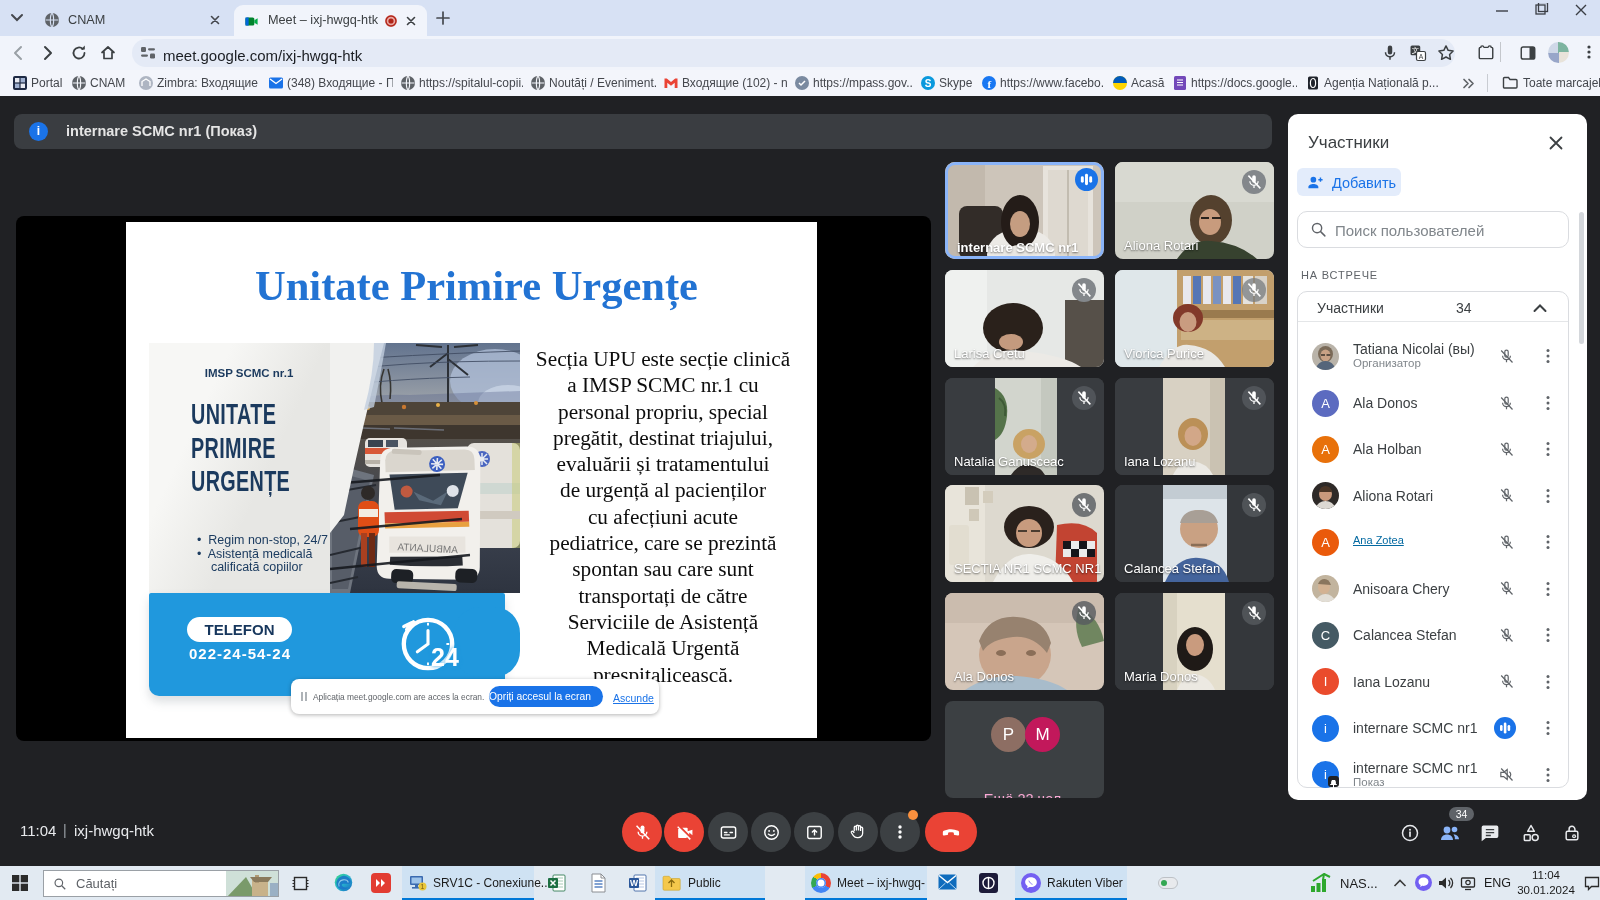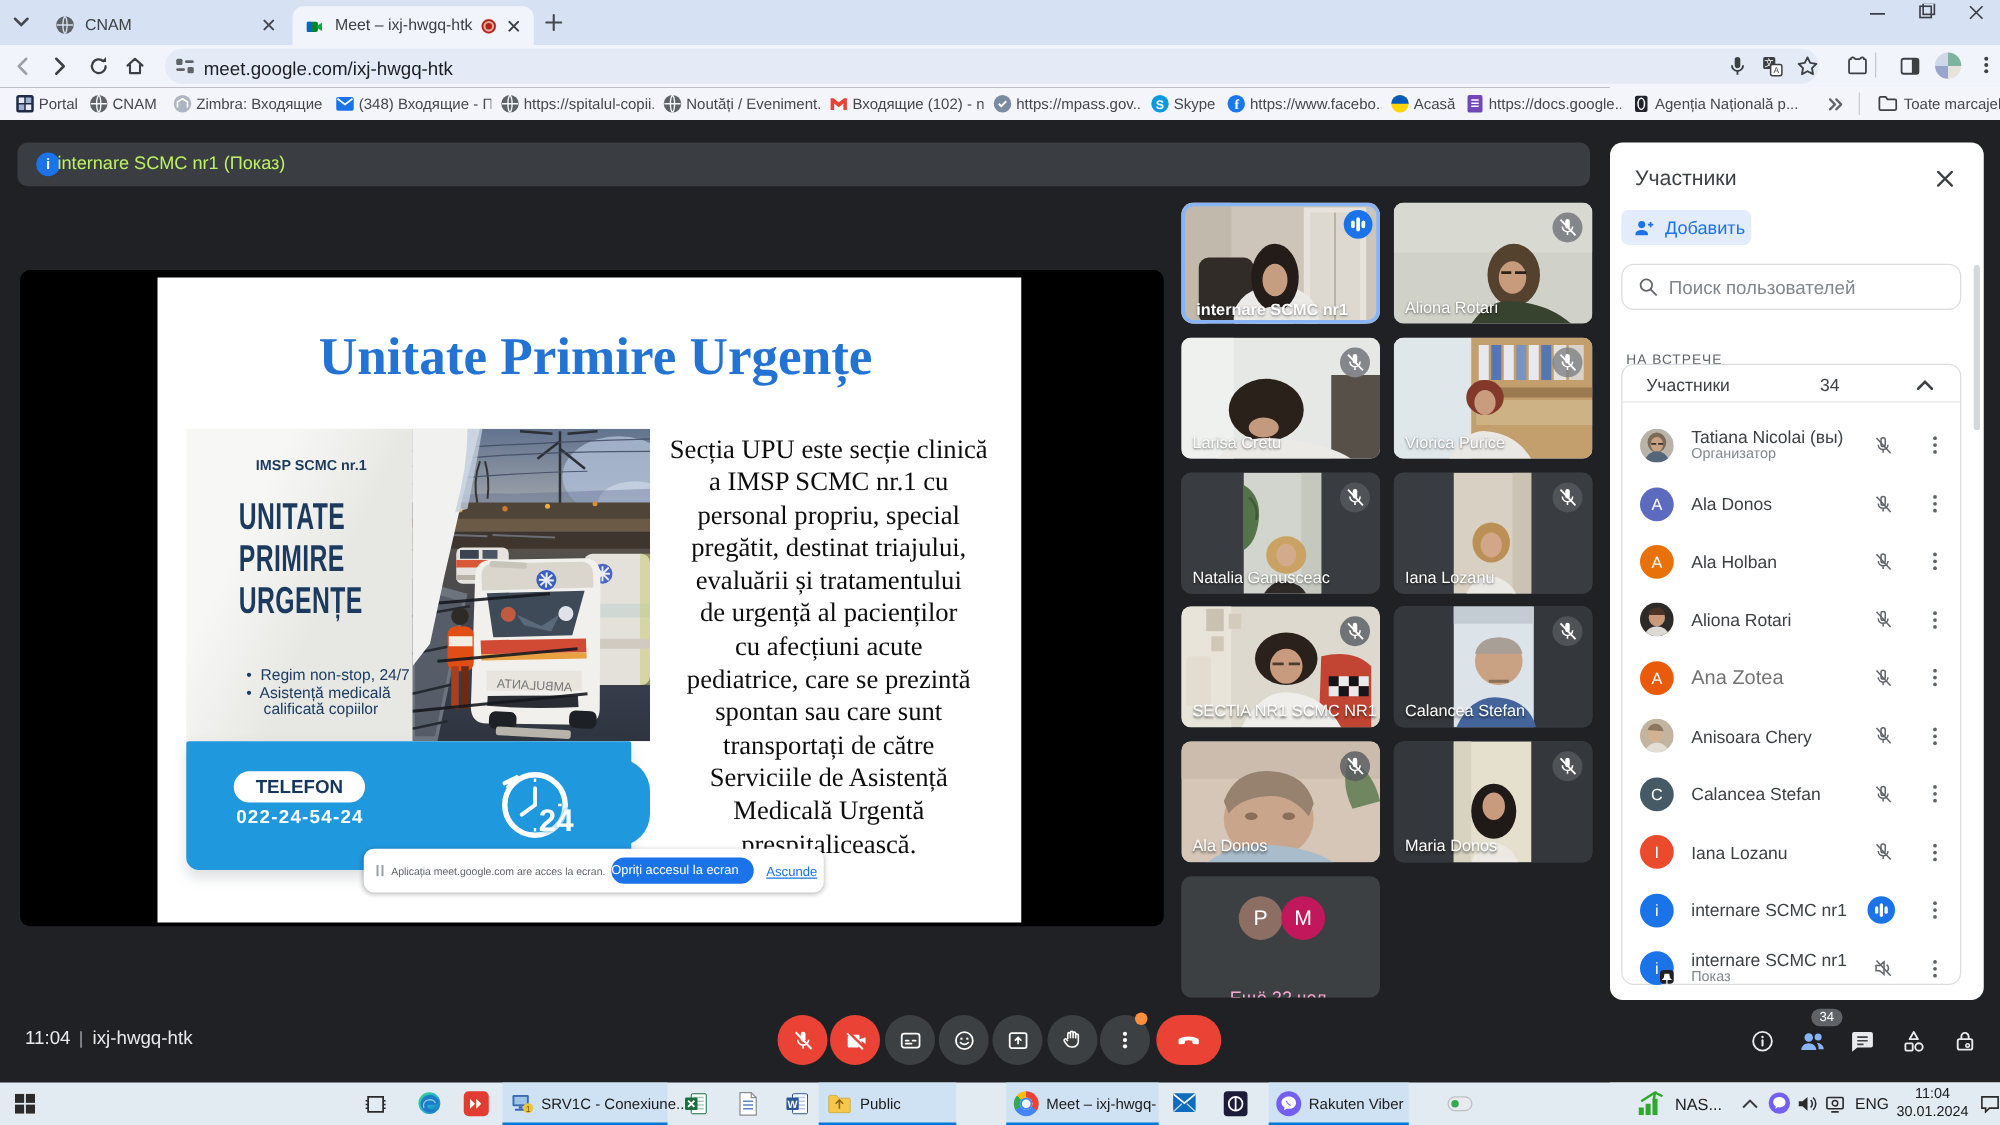--- a/index.html
+++ b/index.html
@@ -206,21 +206,21 @@
       </svg>
     <div class="abs" style="left:1487px;top:4px;width:1px;height:18px;background:#c9ccd2;"></div>
     <svg class="abs" style="left:1502px;top:5px;" width="16" height="16" viewBox="0 0 16 16">
         <path d="M1.5 3.5a1 1 0 0 1 1-1h4l1.5 2h6a1 1 0 0 1 1 1V12a1 1 0 0 1-1 1h-11.5a1 1 0 0 1-1-1z" fill="none" stroke="#3c4043" stroke-width="1.4"></path>
       </svg>
     <span class="bm abs" style="left:1523px;top:6px;">Toate marcajele</span>
   </div>
   <div id="page" class="abs">
     <div id="banner" class="abs">
       <div class="abs" style="left:15px;top:8px;width:19px;height:19px;border-radius:50%;background:#1a73e8;color:#fff;font-size:12px;font-weight:bold;text-align:center;line-height:19px;">i</div>
-      <div class="abs" style="left:32px;top:9px;font-size:14.5px;font-weight:normal;color:#bef264;">internare SCMC nr1 (Показ)</div>
+      <div class="abs" style="left:52px;top:9px;font-size:14.5px;font-weight:bold;color:#e5e5e5;">internare SCMC nr1 (Показ)</div>
     </div>
     <div id="blackbox" class="abs">
         <div id="slide" class="abs">
       <div class="abs" style="left:5px;top:39px;width:691px;text-align:center;font-family:'Liberation Serif',serif;font-weight:bold;font-size:42.5px;color:#2273d3;">Unitate Primire Urgențe</div>
 
       <div class="abs" style="left:23px;top:121px;width:371px;height:378px;">
         <div class="abs" style="left:0;top:0;width:181px;height:250px;background:linear-gradient(115deg,#f7f7f5 28%,#e7e7e4 60%);"></div>
         <svg class="abs" style="left:181px;top:0;" width="190" height="250" viewBox="0 0 190 250">
           <defs>
             <linearGradient id="sky" x1="0" y1="0" x2="0" y2="1">
@@ -564,21 +564,21 @@
           <path fill="#1a73e8" d="M9 12a4 4 0 1 0 0-8 4 4 0 0 0 0 8zm0 2c-3.3 0-7 1.7-7 4v2h14v-2c0-2.3-3.7-4-7-4z"></path>
           <path d="M19 5v6M16 8h6" stroke="#1a73e8" stroke-width="2"></path>
         </svg>
       <div class="abs" style="left:44px;top:61px;font-size:14.5px;color:#1a73e8;">Добавить</div>
       <div class="abs" style="left:9px;top:97px;width:272px;height:37px;border:1px solid #dadce0;border-radius:10px;background:#fff;"></div>
       <svg class="abs" style="left:22px;top:107px;" width="17" height="17" viewBox="0 0 24 24">
           <circle cx="10" cy="10" r="6.5" fill="none" stroke="#5f6368" stroke-width="2"></circle>
           <path d="M15 15l6 6" stroke="#5f6368" stroke-width="2" stroke-linecap="round"></path>
         </svg>
       <div class="abs" style="left:47px;top:108px;font-size:15px;color:#80868b;">Поиск пользователей</div>
-      <div class="abs" style="left:13px;top:168px;font-size:11px;letter-spacing:.8px;color:#5f6368;">НА ВСТРЕЧЕ</div>
+      <div class="abs" style="left:13px;top:155px;font-size:11px;letter-spacing:.8px;color:#5f6368;">НА ВСТРЕЧЕ</div>
       <div class="abs" style="left:9px;top:177px;width:272px;height:497px;border:1px solid #dadce0;border-radius:10px;"></div>
       <div class="abs" style="left:29px;top:186px;font-size:14px;color:#3c4043;">Участники</div>
       <div class="abs" style="left:168px;top:186px;font-size:14px;color:#3c4043;">34</div>
       <svg class="abs" style="left:245px;top:189px;" width="14" height="10" viewBox="0 0 14 10">
           <path d="M1.5 8L7 2.5 12.5 8" stroke="#3c4043" stroke-width="2" fill="none" stroke-linecap="round"></path>
         </svg>
       <div class="abs" style="left:10px;top:207px;width:270px;height:1px;background:#e4e6e8;"></div>
       <div id="plist">
           <svg class="abs" style="left:24px;top:228.5px;" width="27" height="27" viewBox="0 0 27 27">
             <defs>
@@ -648,21 +648,21 @@
             <rect x="9.6" y="3" width="4.8" height="10" rx="2.4" fill="none" stroke="#5f6368" stroke-width="1.7"></rect>
             <path d="M6.5 11a5.5 5.5 0 0 0 11 0M12 16.5V20" stroke="#5f6368" stroke-width="1.7" fill="none"></path>
             <path d="M4.5 3.5l16 17" stroke="#5f6368" stroke-width="1.7"></path>
           </svg>
           <svg class="abs" style="left:253px;top:373.5px;" width="14" height="16" viewBox="0 0 14 16">
             <circle cx="7" cy="2.5" r="1.5" fill="#5f6368"></circle>
             <circle cx="7" cy="8" r="1.5" fill="#5f6368"></circle>
             <circle cx="7" cy="13.5" r="1.5" fill="#5f6368"></circle>
           </svg>
           <div class="abs" style="left:24px;top:414.5px;width:27px;height:27px;border-radius:50%;background:#ea5a0b;color:#fff;font-size:13px;text-align:center;line-height:27px;">A</div>
-          <div class="abs" style="left:65px;top:420px;font-size:16px;color:#737373;">Ana Zotea</div>
+          <div class="abs" style="left:65px;top:420px;font-size:11px;color:#0369a1;text-decoration:underline;">Ana Zotea</div>
           <svg class="abs" style="left:210px;top:419.5px;" width="17" height="17" viewBox="0 0 24 24">
             <rect x="9.6" y="3" width="4.8" height="10" rx="2.4" fill="none" stroke="#5f6368" stroke-width="1.7"></rect>
             <path d="M6.5 11a5.5 5.5 0 0 0 11 0M12 16.5V20" stroke="#5f6368" stroke-width="1.7" fill="none"></path>
             <path d="M4.5 3.5l16 17" stroke="#5f6368" stroke-width="1.7"></path>
           </svg>
           <svg class="abs" style="left:253px;top:420px;" width="14" height="16" viewBox="0 0 14 16">
             <circle cx="7" cy="2.5" r="1.5" fill="#5f6368"></circle>
             <circle cx="7" cy="8" r="1.5" fill="#5f6368"></circle>
             <circle cx="7" cy="13.5" r="1.5" fill="#5f6368"></circle>
           </svg>
@@ -833,20 +833,35 @@
   </div>
   <div id="taskbar" class="abs">
     <svg class="abs" style="left:12px;top:9px;" width="16" height="16" viewBox="0 0 16 16">
         <g fill="#2b2b2b">
           <rect x="0" y="0" width="7.3" height="7.3"></rect>
           <rect x="8.7" y="0" width="7.3" height="7.3"></rect>
           <rect x="0" y="8.7" width="7.3" height="7.3"></rect>
           <rect x="8.7" y="8.7" width="7.3" height="7.3"></rect>
         </g>
       </svg>
+    <div class="abs" style="left:43px;top:4px;width:236px;height:27px;background:#fff;border:1px solid #9aa0a6;display:flex;align-items:center;overflow:hidden;">
+      <svg style="margin-left:9px;" width="14" height="14" viewBox="0 0 24 24">
+          <circle cx="10" cy="10" r="6.5" fill="none" stroke="#5f6368" stroke-width="2"></circle>
+          <path d="M15 15l6 6" stroke="#5f6368" stroke-width="2"></path>
+        </svg>
+      <span style="margin-left:9px;font-size:13px;color:#5f6368;">Căutați</span>
+      <svg class="abs" style="left:182px;top:0;" width="54" height="27" viewBox="0 0 54 27">
+          <rect width="54" height="27" fill="#cfe0d8"></rect>
+          <path d="M0 27L20 6l12 21z" fill="#7a9a6a"></path>
+          <rect x="26" y="8" width="16" height="19" fill="#c8b28a"></rect>
+          <rect x="29" y="4" width="4" height="8" fill="#b09a74"></rect>
+          <path d="M24 6h22l-4 5H28z" fill="#8a7a5c"></path>
+          <rect x="44" y="12" width="10" height="15" fill="#9ab0c4"></rect>
+        </svg>
+    </div>
     <svg class="abs" style="left:292px;top:9px;" width="17" height="17" viewBox="0 0 17 17">
         <rect x="2.5" y="2.5" width="12" height="12" fill="none" stroke="#2b2b2b" stroke-width="1.4"></rect>
         <path d="M0.5 5.5h2M0.5 8.5h2M0.5 11.5h2M14.5 5.5h2M14.5 8.5h2M14.5 11.5h2" stroke="#2b2b2b" stroke-width="1.2"></path>
       </svg>
     <svg class="abs" style="left:333px;top:6px;" width="21" height="21" viewBox="0 0 24 24">
         <defs>
           <linearGradient id="eg1" x1="0" y1="0" x2="1" y2="1">
             <stop offset="0" stop-color="#35d687"></stop>
             <stop offset=".5" stop-color="#28b5cf"></stop>
             <stop offset="1" stop-color="#1565c0"></stop>

